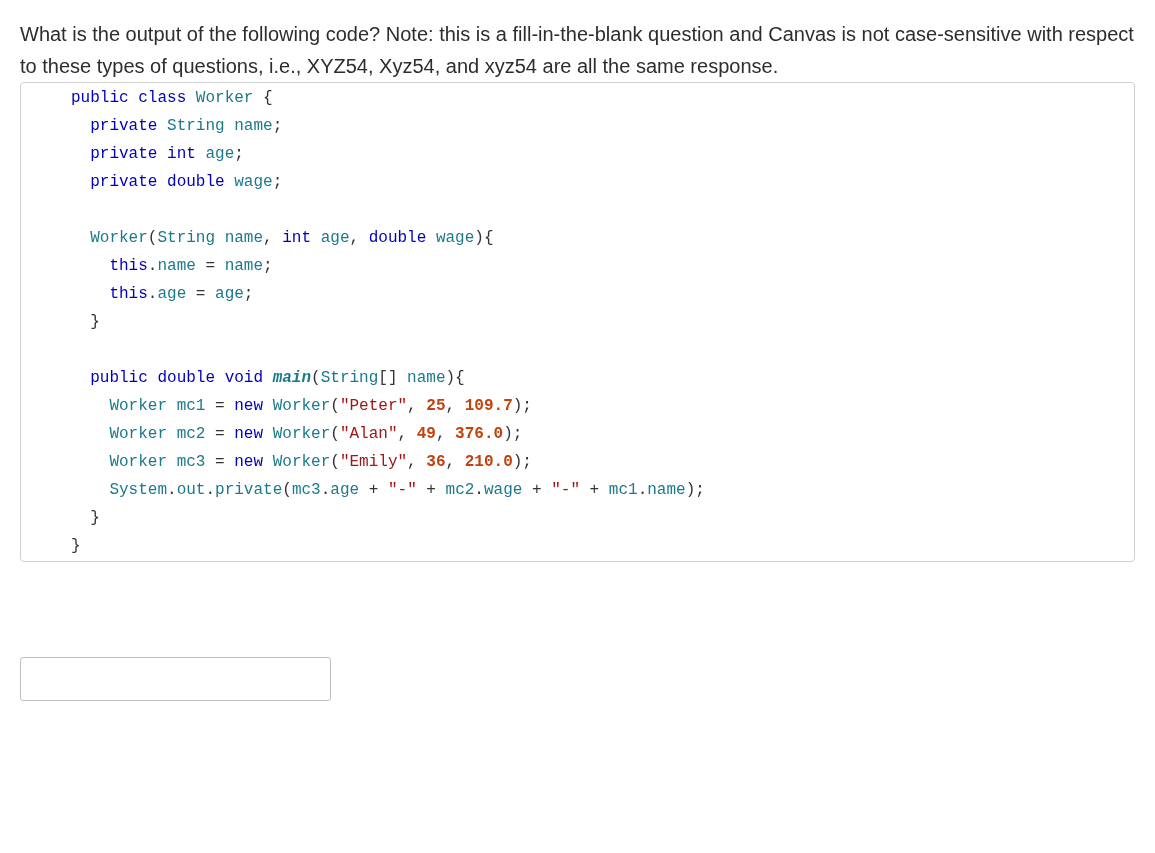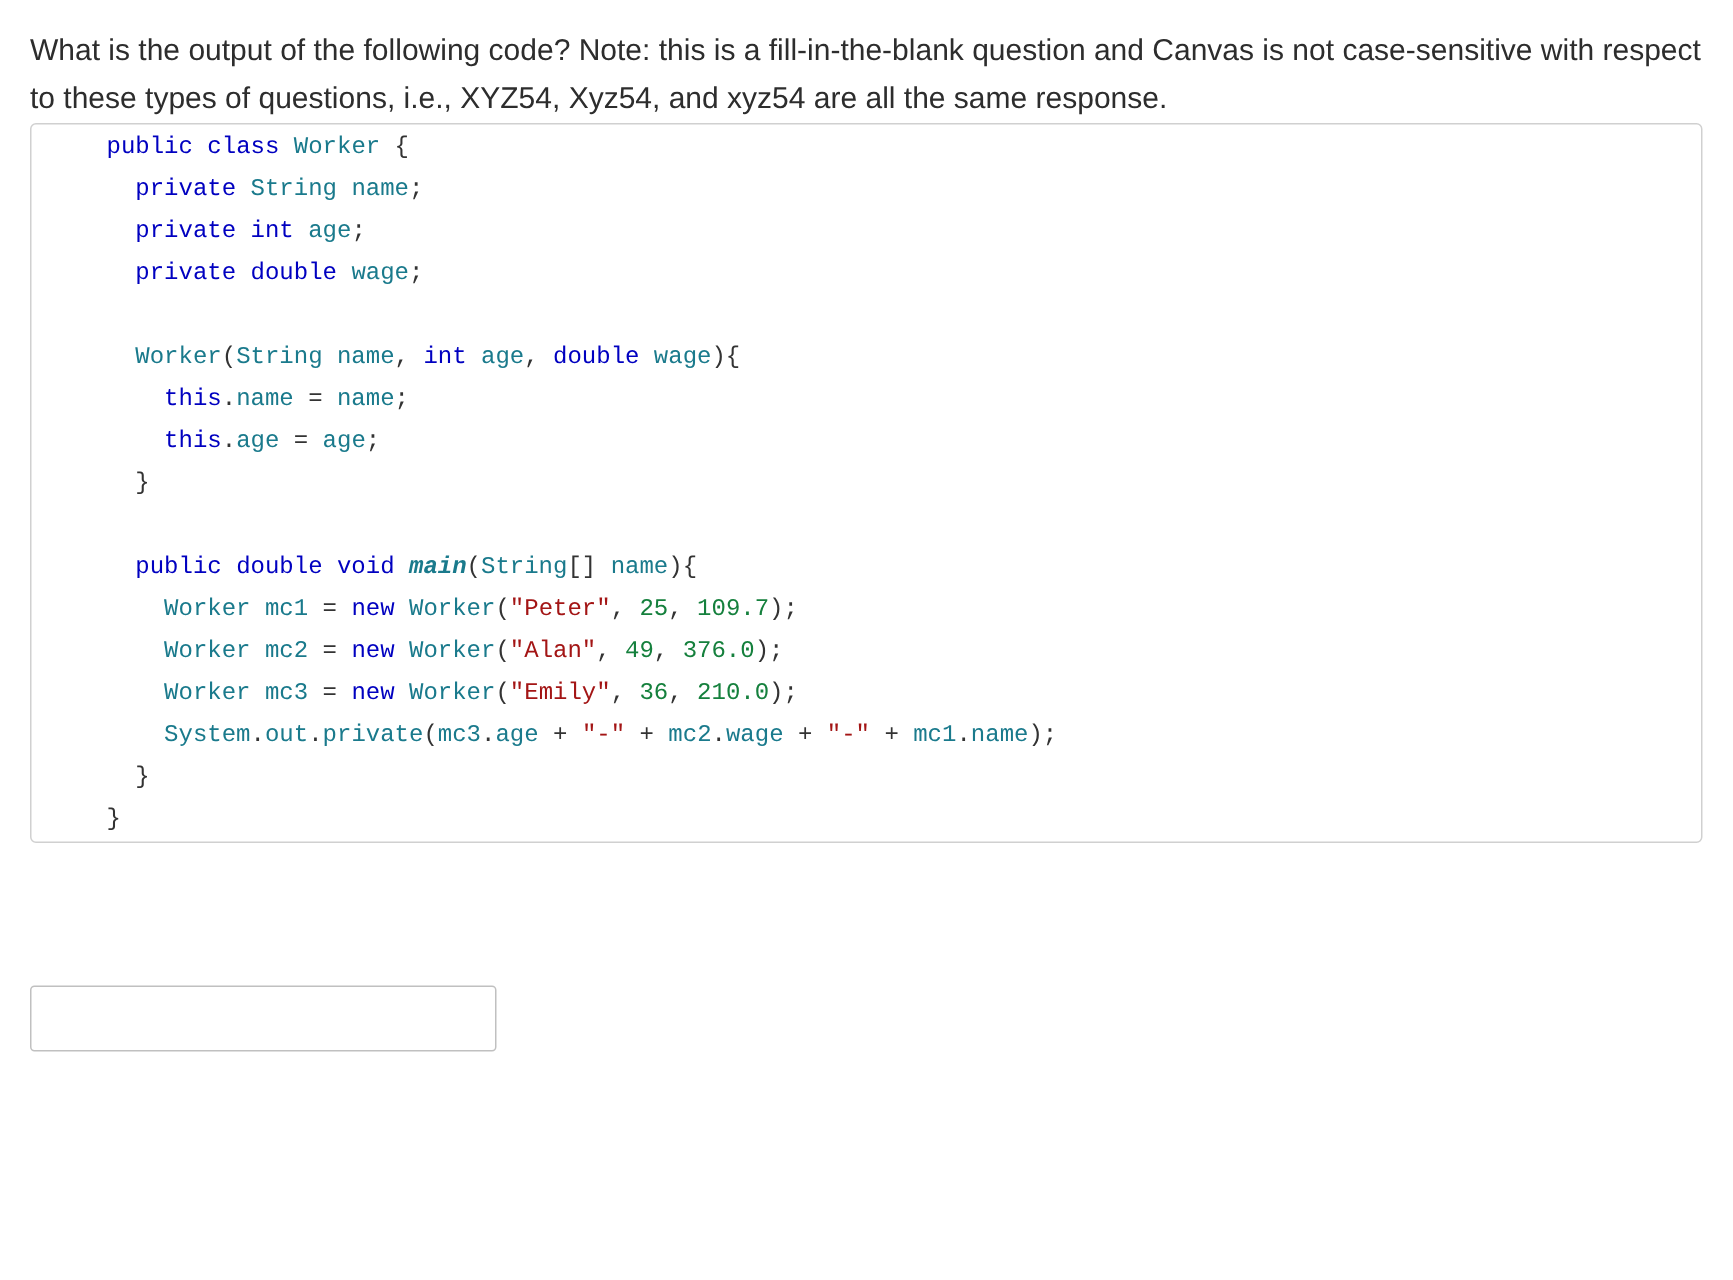--- a/index.html
+++ b/index.html
@@ -29,21 +29,21 @@
       line-height: 1.75;
       white-space: pre;
       color: #333;
       overflow-x: auto;
     }
     .kw { color: #0000c0; }
     .typename { color: #1a7a8c; }
     .field { color: #1a7a8c; }
     .methodname { color: #1a7a8c; font-style: italic; font-weight: bold; }
     .str { color: #a31515; }
-    .num { color: #15803d; }
+    .num { color: #c2410c; font-weight: bold; }
     .answer-input {
       margin-top: 95px;
       width: 311px;
       height: 44px;
       border: 1px solid #c0c0c0;
       border-radius: 3px;
       padding: 8px 10px;
       font-size: 15px;
     }
   </style>

